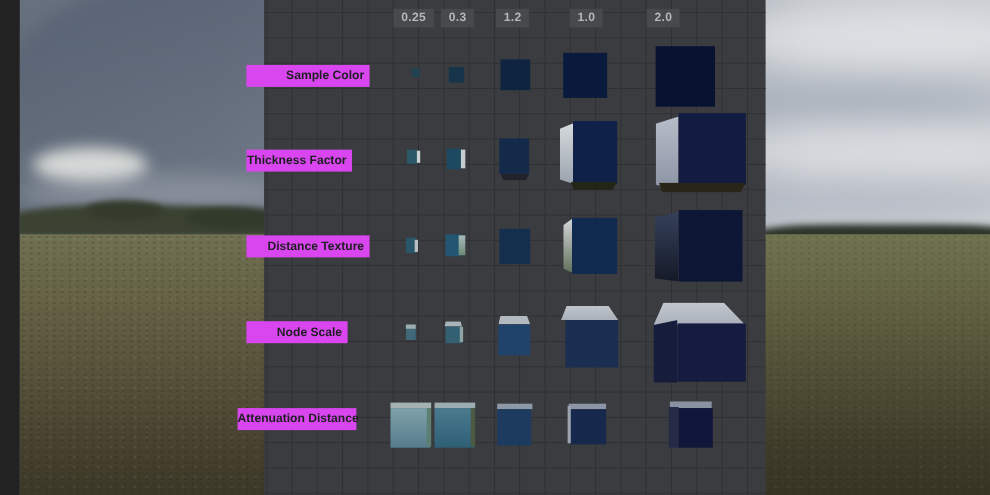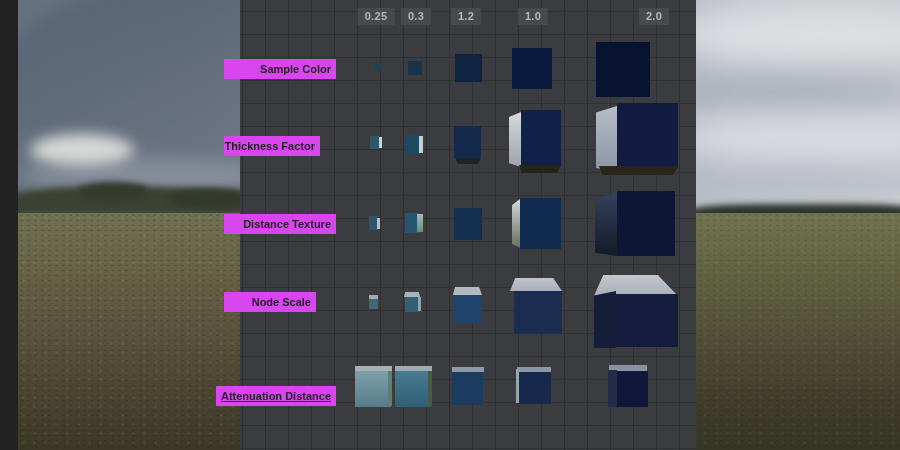--- a/index.html
+++ b/index.html
@@ -97,26 +97,26 @@
   <div class="grass"></div>
   <div class="grass-right-tint"></div>
 
   <div class="panel"></div>
 
   <div id="annotations">
       <div class="chip" style="left: 358px;">0.25</div>
       <div class="chip" style="left: 398px;">0.3</div>
       <div class="chip" style="left: 448px;">1.2</div>
       <div class="chip" style="left: 515px;">1.0</div>
-      <div class="chip" style="left: 636px;">2.0</div>
+      <div class="chip" style="left: 585px;">2.0</div>
       <div class="rowbar" style="top: 59px; width: 112px; left: 206px;">Sample Color</div>
       <div class="rowbar" style="top: 136px; width: 96px; left: 206px;">Thickness Factor</div>
       <div class="rowbar" style="top: 214px; width: 112px; left: 206px;">Distance Texture</div>
       <div class="rowbar" style="top: 292px; width: 92px; left: 206px;">Node Scale</div>
-      <div class="rowbar" style="top: 386px; width: 120px; left: 198px; text-decoration: underline;">Attenuation Distance</div>
+      <div class="rowbar" style="top: 371px; width: 108px; left: 198px;">Attenuation Distance</div>
       <div class="cube">
         <div class="face" style="left: 356px; top: 62px; width: 8px; height: 8px; background: rgb(35, 66, 81);"></div>
       </div>
       <div class="cube">
         <div class="face" style="left: 390px; top: 61px; width: 14px; height: 14px; background: rgb(22, 53, 74);"></div>
       </div>
       <div class="cube">
         <div class="face" style="left: 437px; top: 54px; width: 27px; height: 28px; background: rgb(15, 36, 65);"></div>
       </div>
       <div class="cube">

